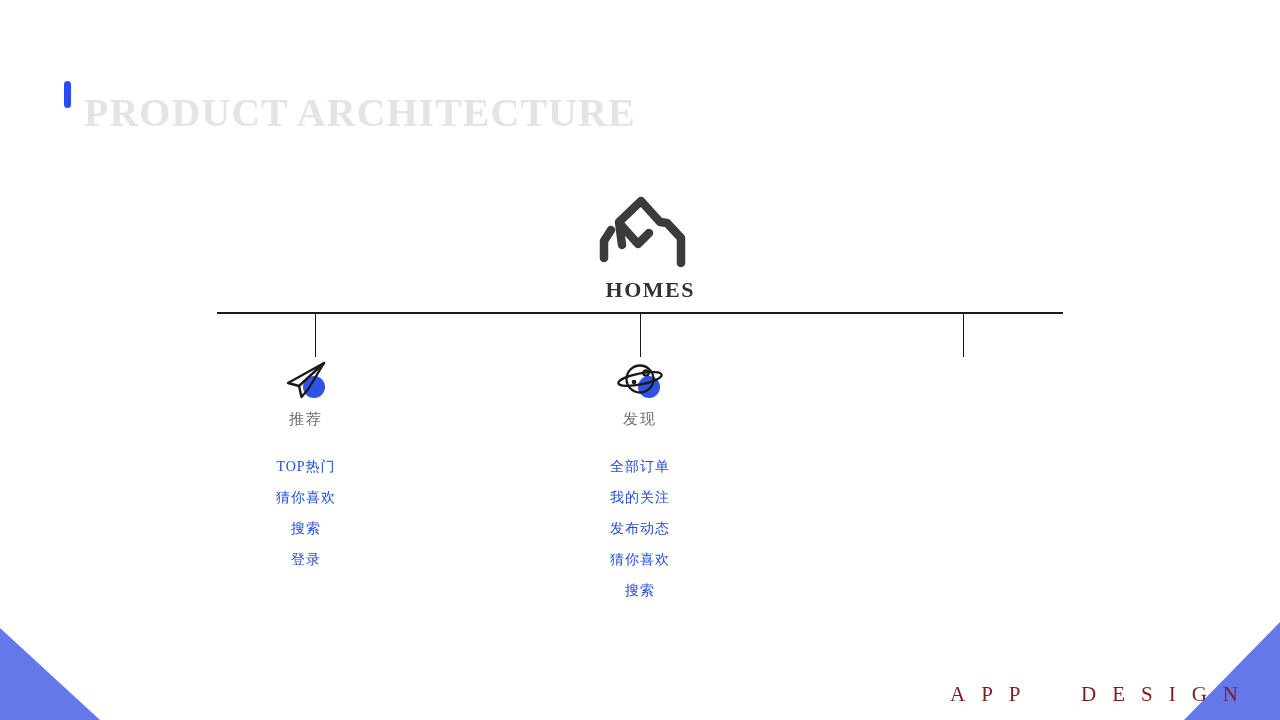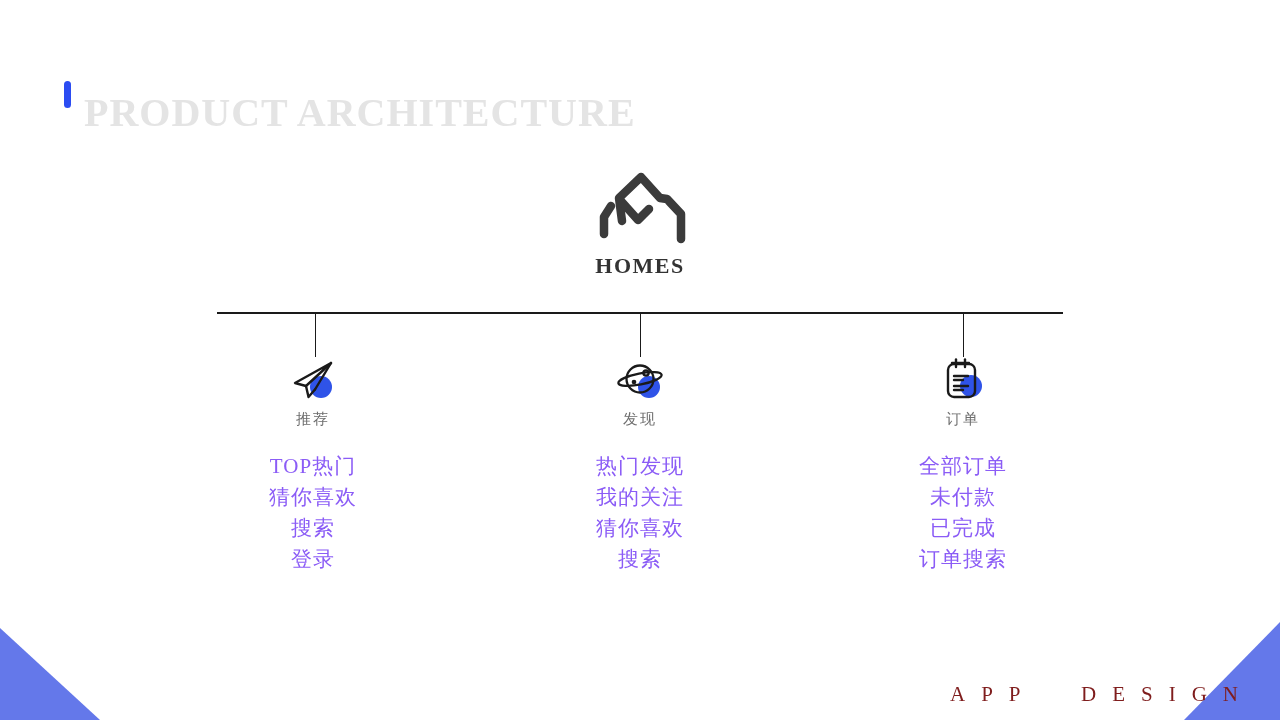--- a/index.html
+++ b/index.html
@@ -20,49 +20,49 @@
     font-size:40px; font-weight:700; color:#e4e4e4;
     letter-spacing:1px; white-space:nowrap; line-height:1;
   }
   .page-title {
     position:absolute; left:85px; top:79px;
     font-size:27px; font-weight:700; color:#3e3e3e;
     letter-spacing:6px; white-space:nowrap; line-height:1.1;
   }
 
   
-  .logo { position:absolute; left:585px; top:168px; width:110px; text-align:center; }
+  .logo { position:absolute; left:585px; top:192px; width:110px; text-align:right; }
   .logo svg { display:block; }
   .logo-label {
     margin-top:2px; font-size:22px; font-weight:800; color:#333333;
     letter-spacing:1.5px; line-height:1;
   }
 
   
   .trunk {
     position:absolute; left:217px; top:312px; width:846px; height:2px;
     background:#1a1a1a;
   }
   .drop { position:absolute; top:314px; width:1px; height:43px; background:#1a1a1a; }
   .drop-0 { left:315px; }
   .drop-1 { left:640px; }
   .drop-2 { left:963px; }
 
   
   .branch { position:absolute; top:356px; width:220px; text-align:center; }
-  .branch-0 { left:203px; }
+  .branch-0 { left:196px; }
   .branch-1 { left:530px; }
   .branch-2 { left:853px; }
   .branch-icon { height:48px; display:flex; align-items:center; justify-content:center; }
   .branch-label {
     margin-top:8px; font-size:15px; color:#6e6e6e; letter-spacing:2px; line-height:1;
   }
   .branch-list { list-style:none; margin-top:24px; }
   .branch-list li {
-    font-size:21px; line-height:31px; color:#8b5cf6;
+    font-size:14px; line-height:31px; color:#1d4ed8;
     font-weight:500; letter-spacing:1px;
   }
 
   
   .tri { position:absolute; bottom:0; background:#6478ea; }
   .tri-left  { left:0;  width:100px; height:92px; clip-path:polygon(0 0, 0 100%, 100% 100%); }
   .tri-right { right:0; width:96px;  height:98px; clip-path:polygon(100% 0, 100% 100%, 0 100%); }
   .footer-text {
     position:absolute; right:26px; top:682px; z-index:3;
     font-size:21px; color:#7f1d1d; letter-spacing:16px; word-spacing:24px;
@@ -120,49 +120,26 @@
         <g stroke="#1a1a1a" stroke-width="2.3" stroke-linecap="round">
           <circle cx="26" cy="23" r="13.5"></circle>
           <ellipse cx="26" cy="23" rx="22" ry="5.5" transform="rotate(-11 26 23)"></ellipse>
           <circle cx="32" cy="17" r="2.6"></circle>
           <circle cx="20" cy="26" r="1.2" fill="#1a1a1a"></circle>
         </g>
       </svg>
     </div>
     <div class="branch-label">发现</div>
     <ul class="branch-list">
-      <li>热门发现</li>
+      <li>全部订单</li>
       <li>我的关注</li>
+      <li>发布动态</li>
       <li>猜你喜欢</li>
       <li>搜索</li>
     </ul>
   </div>
 
-  <div class="branch branch-2">
-    <div class="branch-icon">
-      <svg width="52" height="48" viewBox="0 0 52 48" fill="none">
-        <circle cx="34" cy="30" r="11" fill="#2f53e8"></circle>
-        <g stroke="#1a1a1a" stroke-width="2.4" stroke-linecap="round" stroke-linejoin="round">
-          <rect x="11" y="8" width="27" height="33" rx="6"></rect>
-          <path d="M19,3.5 L19,11"></path>
-          <path d="M28,3.5 L28,11"></path>
-          <path d="M15,7 L32,7"></path>
-          <path d="M17,20 L31,20"></path>
-          <path d="M17,24 L26,24"></path>
-          <path d="M17,30 L31,30"></path>
-          <path d="M17,34 L26,34"></path>
-        </g>
-      </svg>
-    </div>
-    <div class="branch-label">订单</div>
-    <ul class="branch-list">
-      <li>全部订单</li>
-      <li>未付款</li>
-      <li>已完成</li>
-      <li>订单搜索</li>
-    </ul>
-  </div>
 
   <div class="tri tri-left"></div>
   <div class="tri tri-right"></div>
   <div class="footer-text">APP DESIGN</div>
 
 </div>
 
 </body></html>

